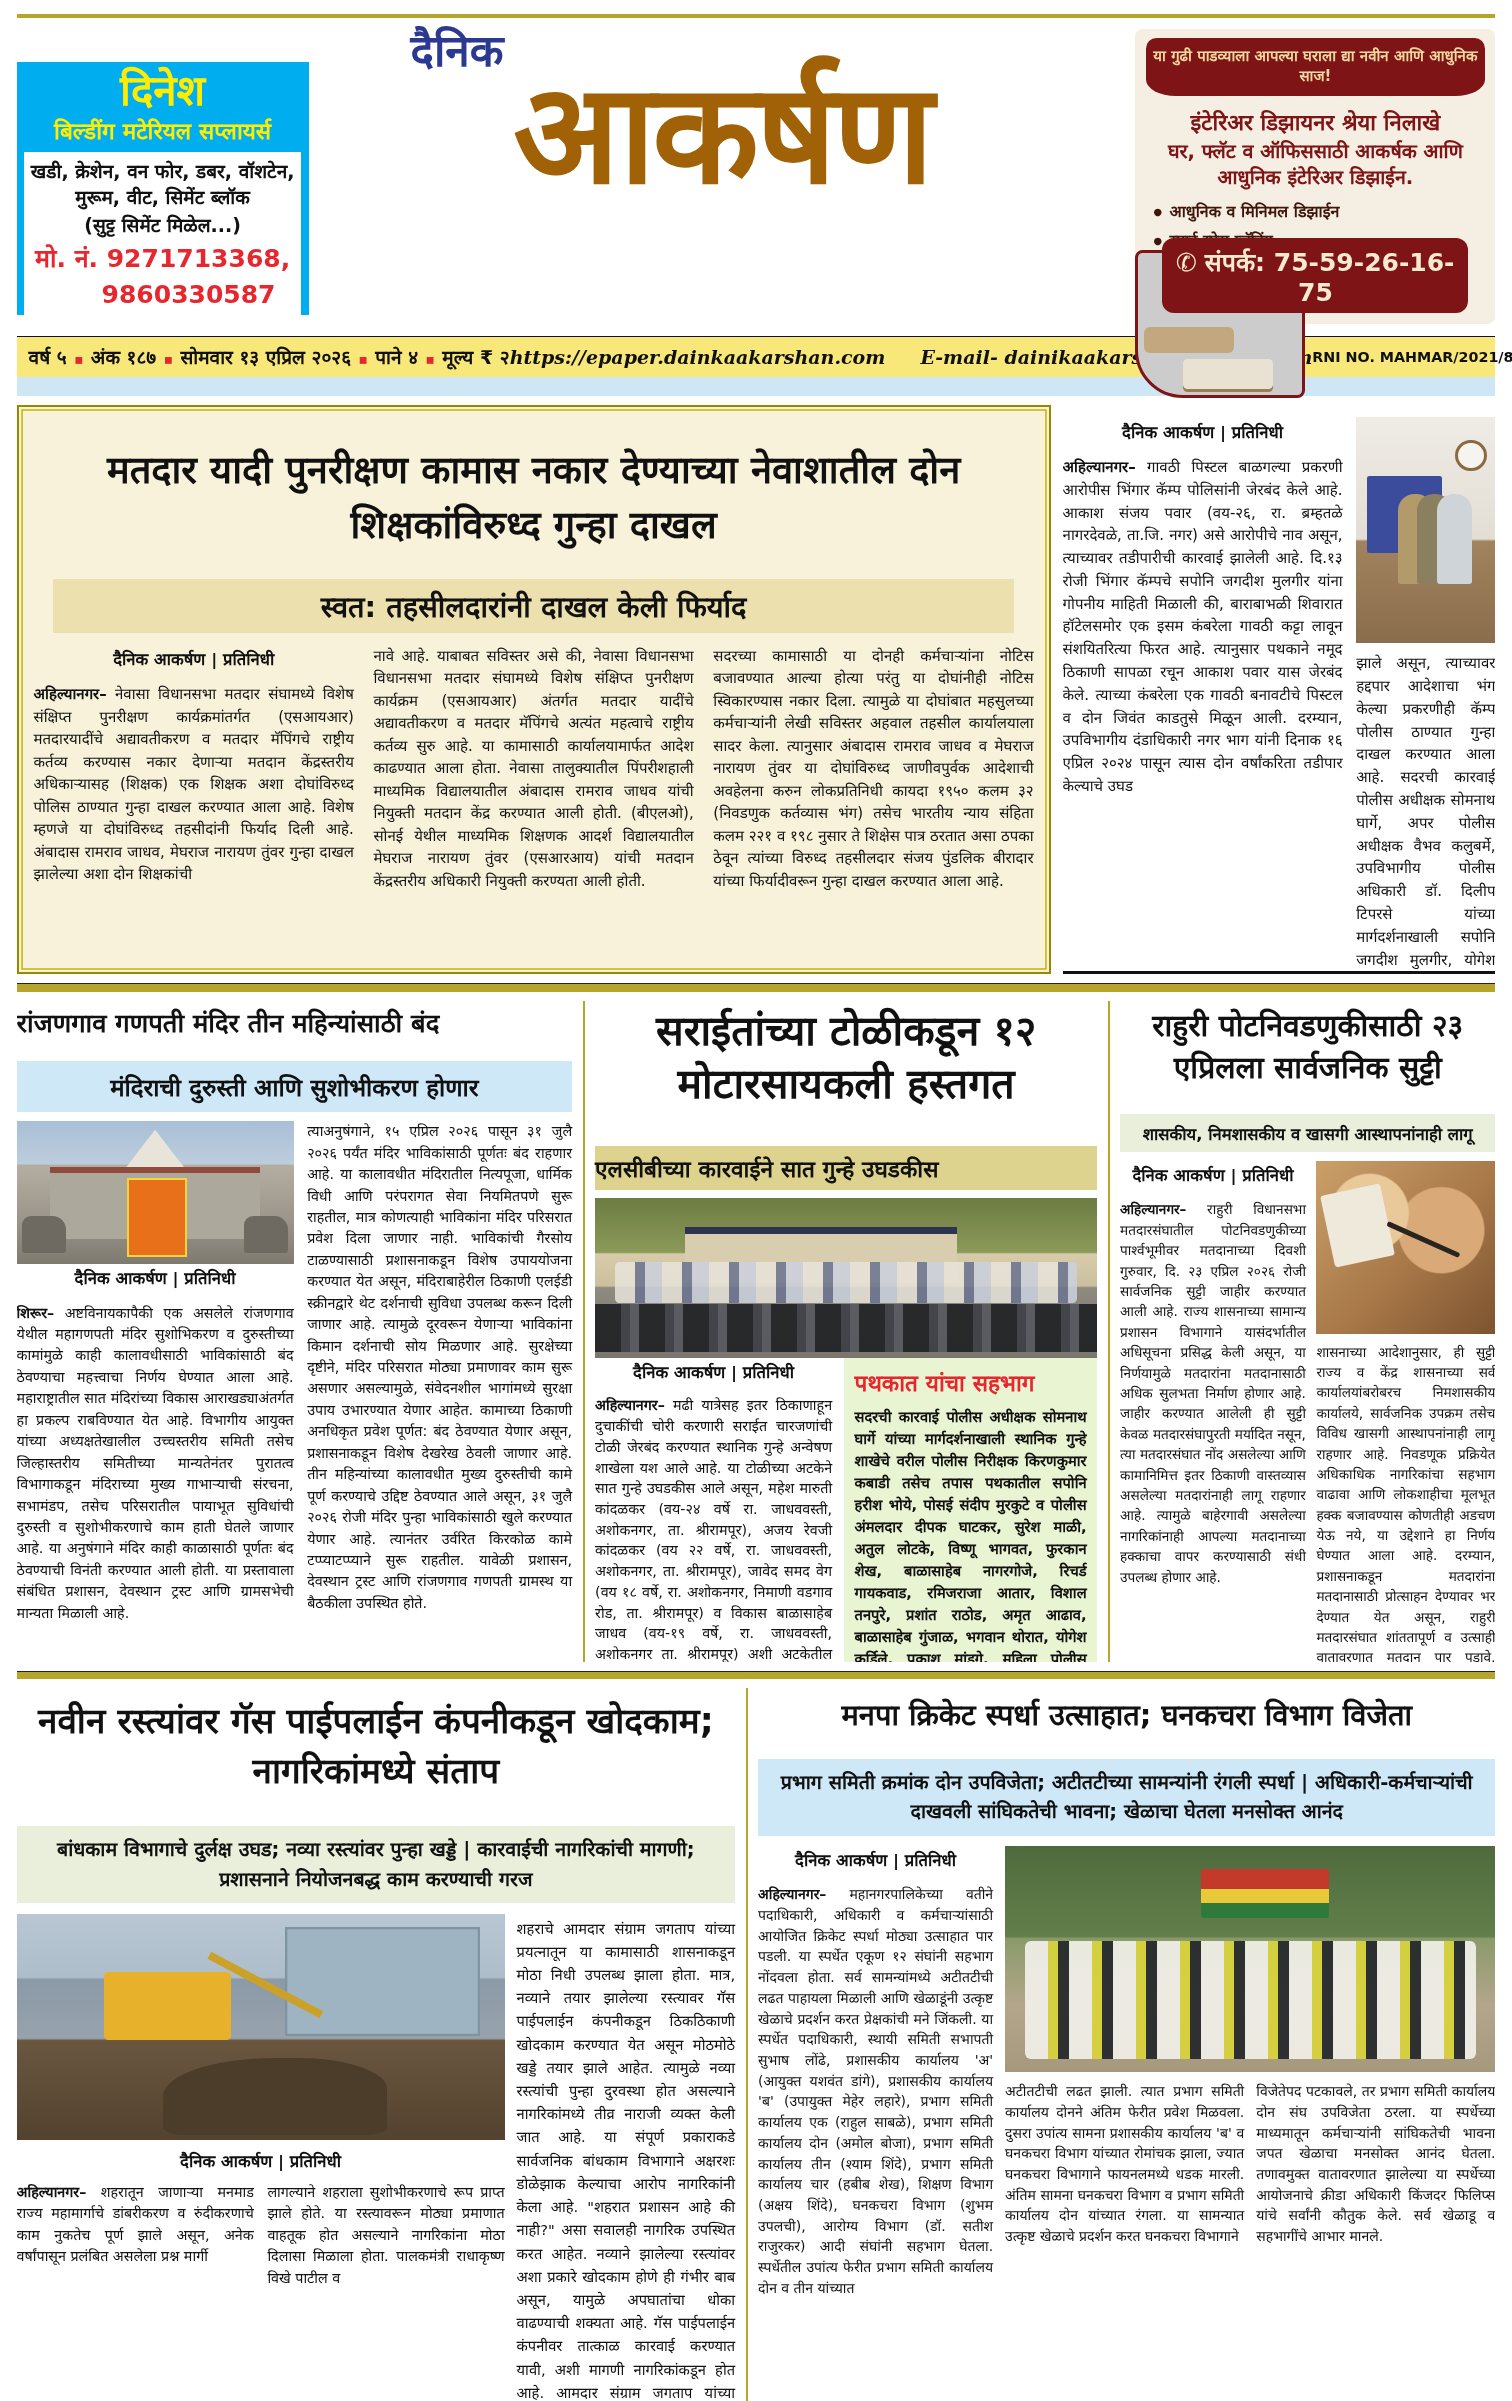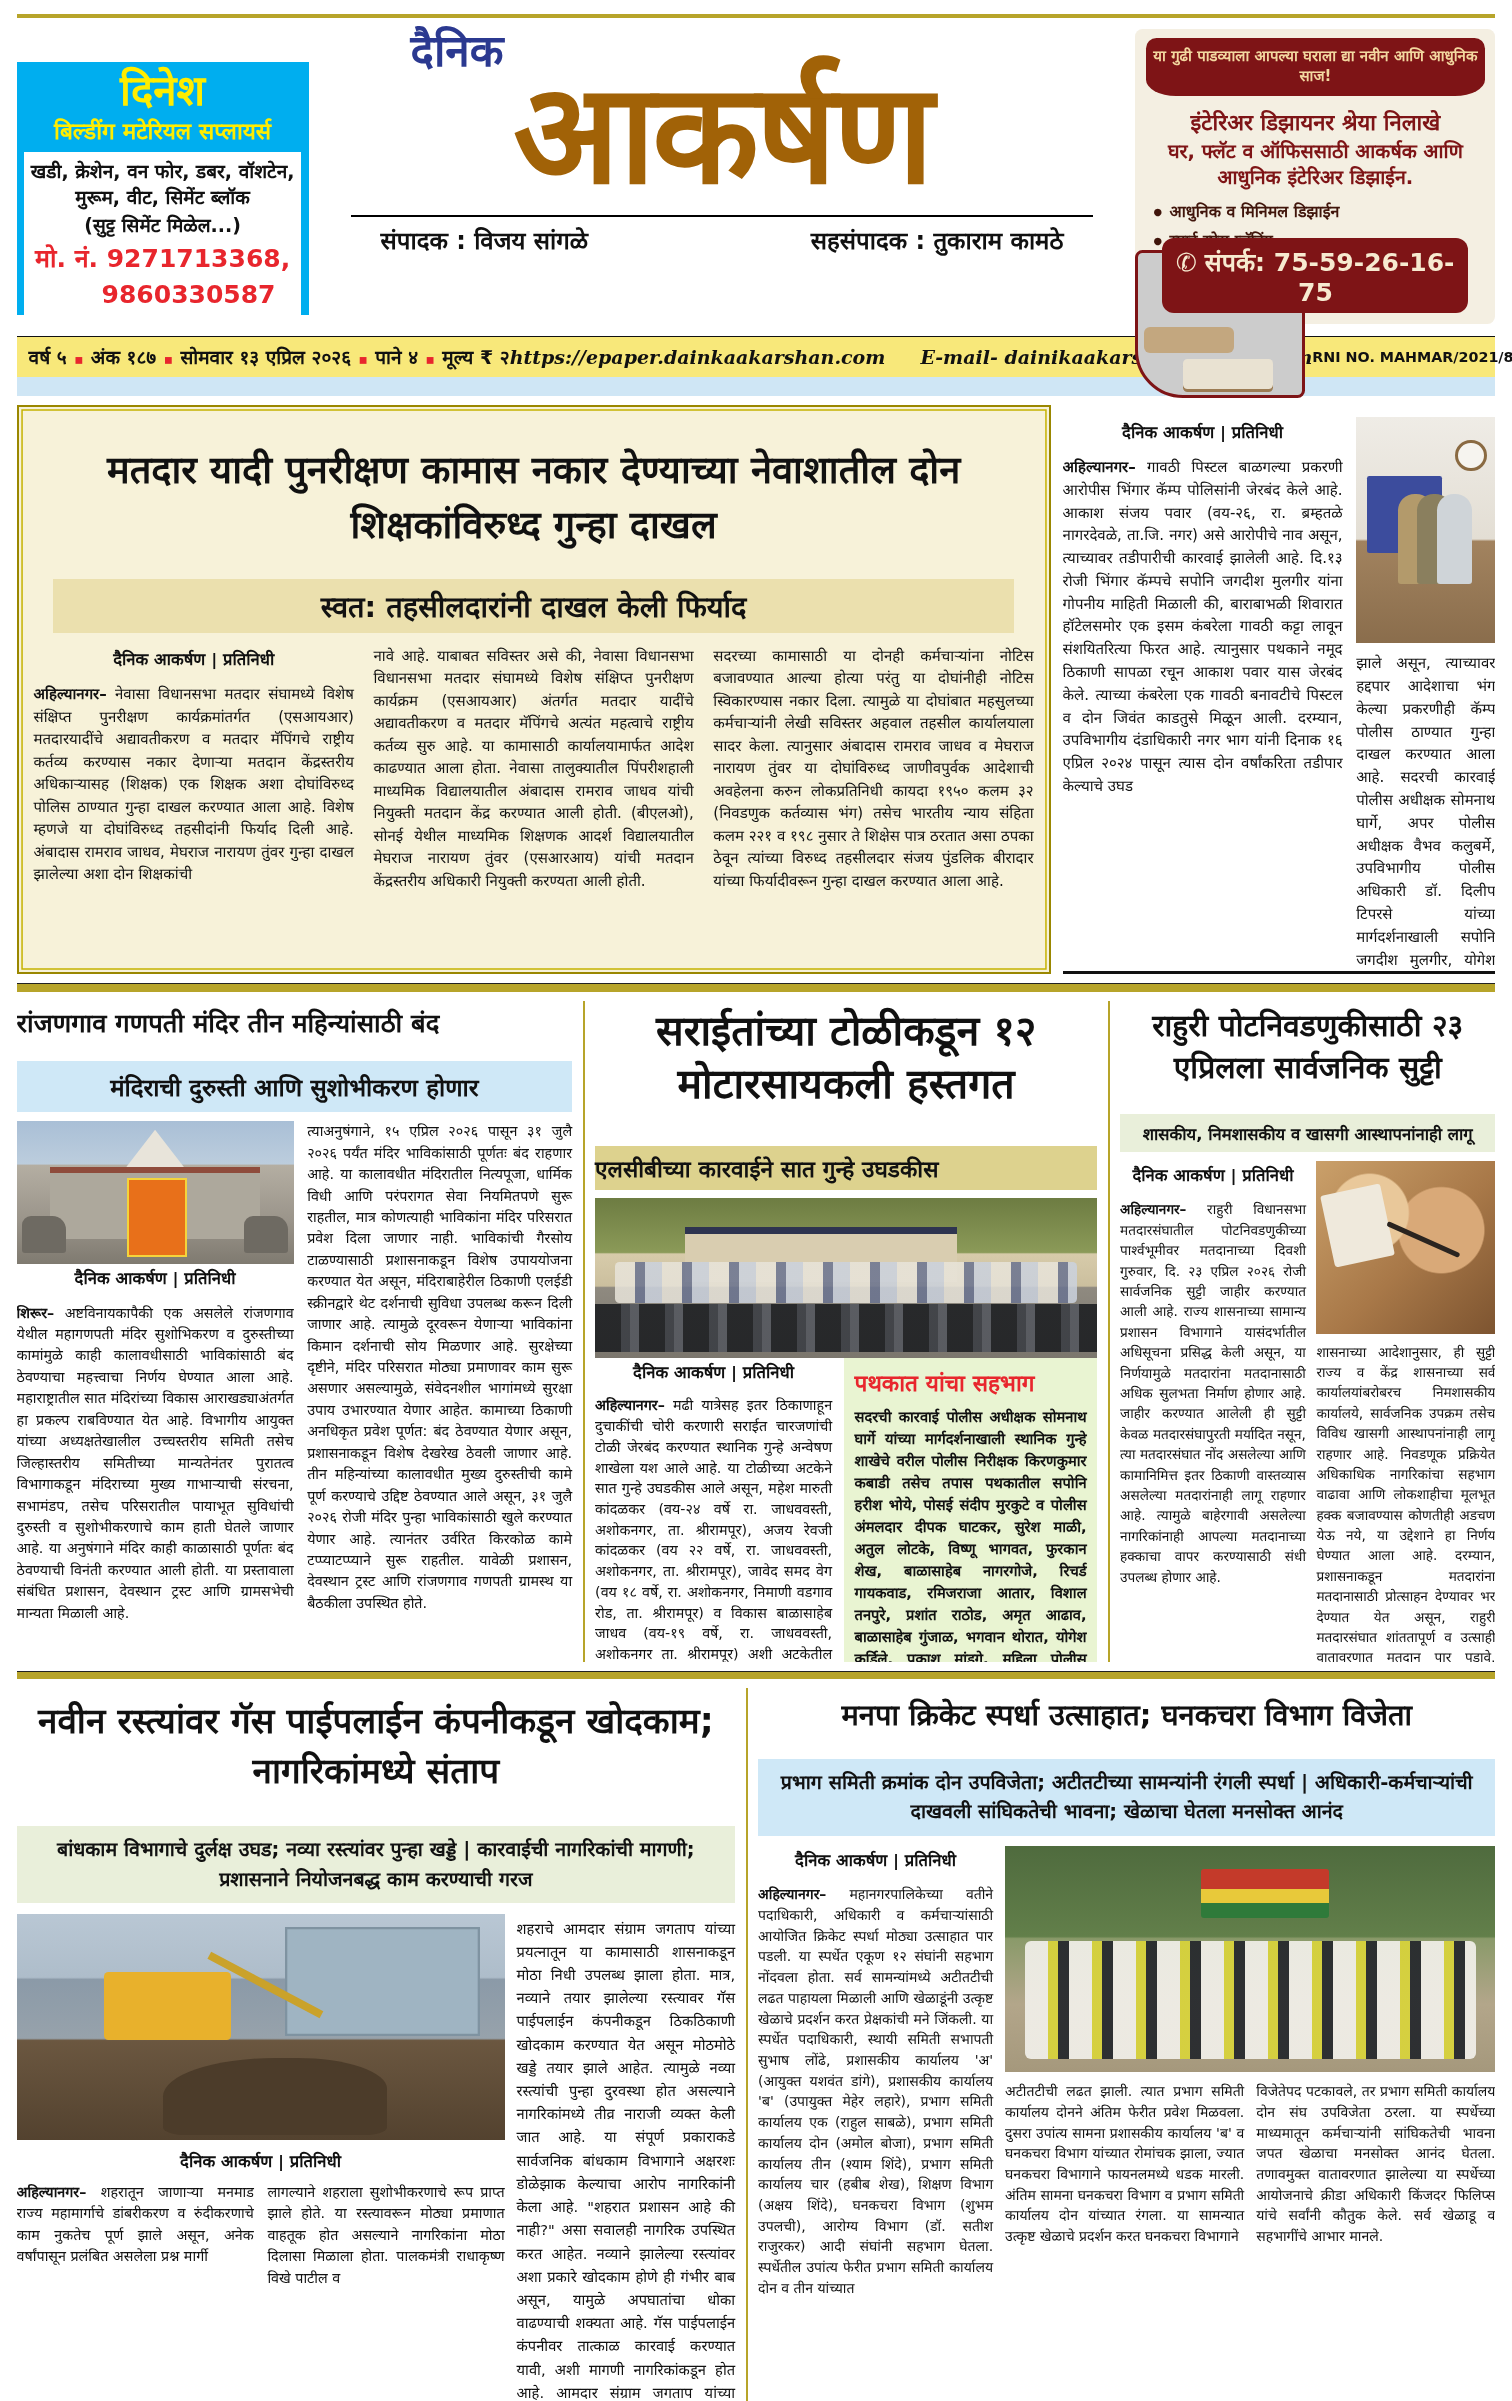--- a/index.html
+++ b/index.html
@@ -167,24 +167,20 @@
         <div class="ad-left-items">खडी, क्रेशेन, वन फोर, डबर, वॉशटेन, मुरूम, वीट, सिमेंट ब्लॉक</div>
         <div class="ad-left-note">(सुट्ट सिमेंट मिळेल...)</div>
         <div class="ad-left-phone">मो. नं. 9271713368,</div>
         <div class="ad-left-phone ad-left-phone2">9860330587</div>
       </div>
     </div>
 
     <div class="masthead">
       <div class="mast-daily">दैनिक</div>
       <div class="mast-title">आकर्षण</div>
-      <div class="editors">
-        <span>संपादक : विजय सांगळे</span>
-        <span>सहसंपादक : तुकाराम कामठे</span>
-      </div>
     </div>
 
     <div class="ad-right">
       <div class="ad-ribbon">या गुढी पाडव्याला आपल्या घराला द्या नवीन आणि आधुनिक साज!</div>
       <div class="ad-r-line1">इंटेरिअर डिझायनर श्रेया निलाखे</div>
       <div class="ad-r-line2">घर, फ्लॅट व ऑफिससाठी आकर्षक आणि आधुनिक इंटेरिअर डिझाईन.</div>
       <ul class="ad-r-bullets">
         <li>आधुनिक व मिनिमल डिझाईन</li>
         <li>स्मार्ट स्पेस प्लॅनिंग</li>
         <li>बजेटमध्ये सुंदर इंटेरिअर सोल्युशन्स</li>

